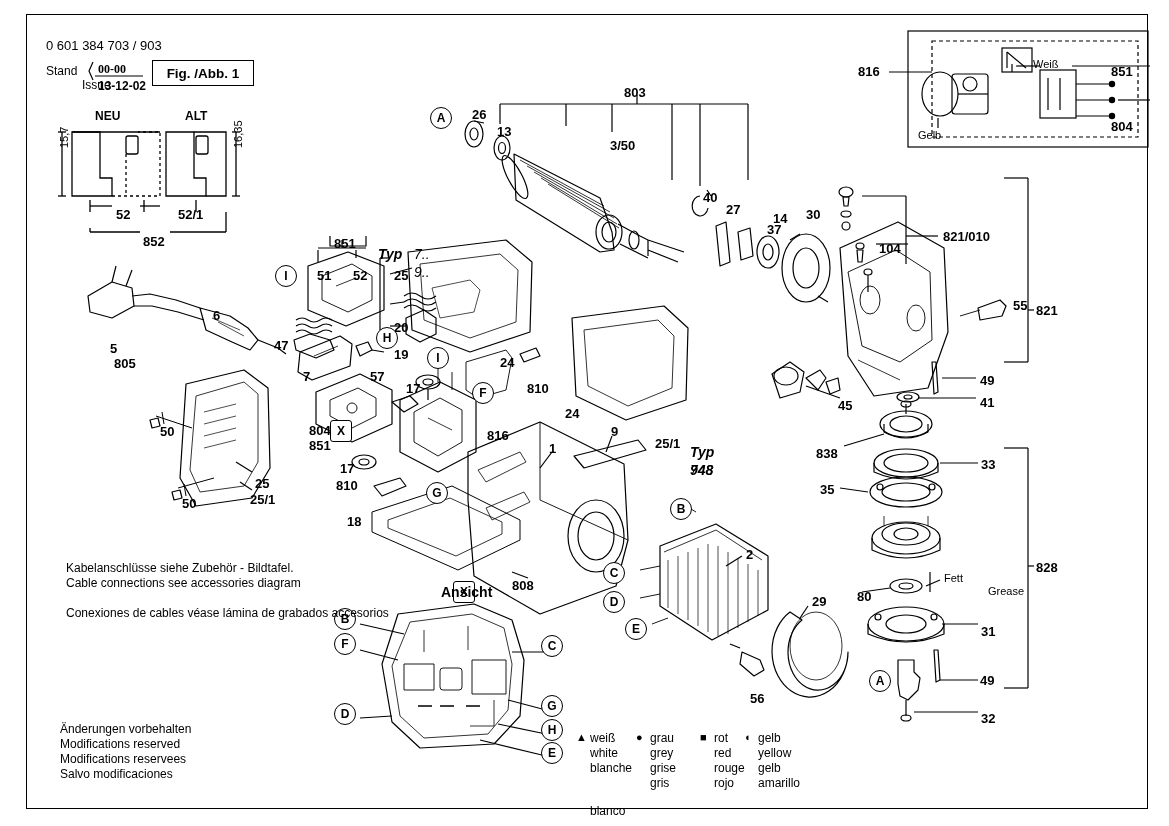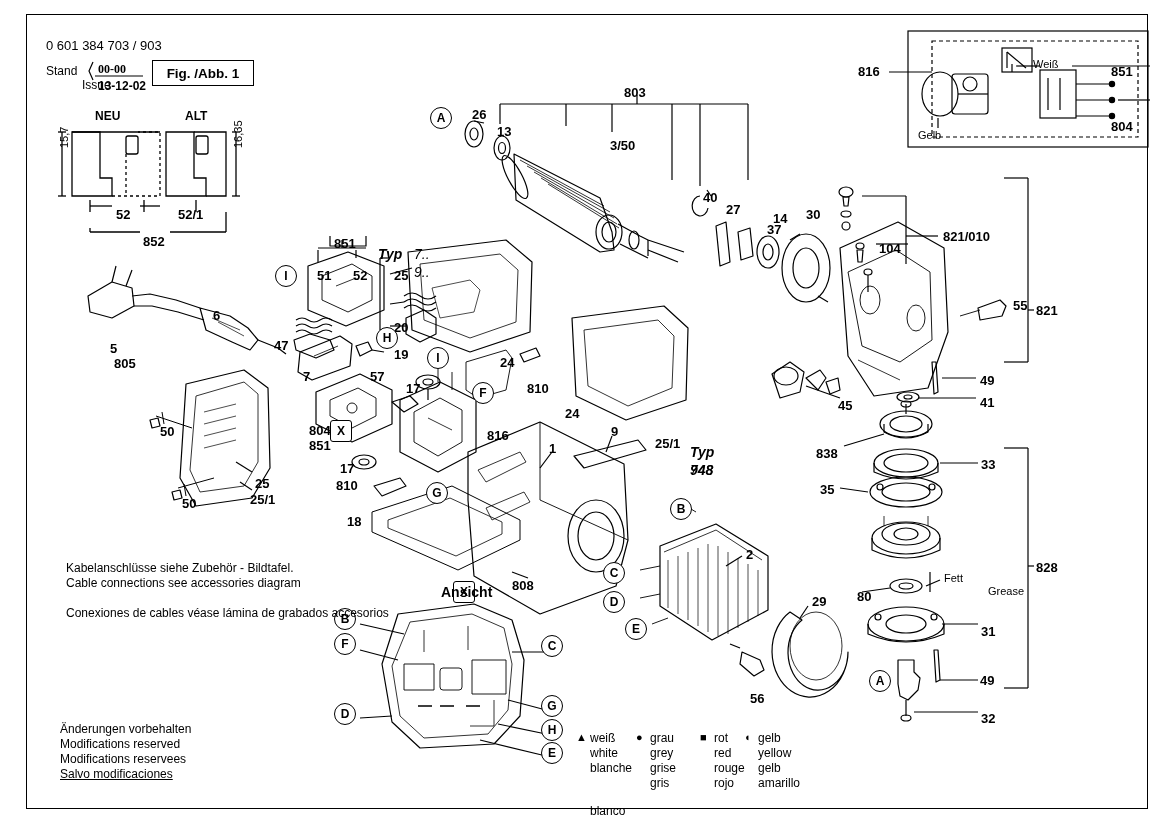--- a/index.html
+++ b/index.html
@@ -508,15 +508,15 @@
       <div class="t legend-sym" style="left: 744px; top: 731px;">◖</div>
       <div class="t lbl" style="left: 758px; top: 731px;">gelb</div>
       <div class="t lbl" style="left: 758px; top: 746px;">yellow</div>
       <div class="t lbl" style="left: 758px; top: 761px;">gelb</div>
       <div class="t lbl" style="left: 758px; top: 776px;">amarillo</div>
     </div>
 
   <div class="t lbl" style="left:60px;top:722px;">Änderungen vorbehalten</div>
   <div class="t lbl" style="left:60px;top:737px;">Modifications reserved</div>
   <div class="t lbl" style="left:60px;top:752px;">Modifications reservees</div>
-  <div class="t lbl" style="left:60px;top:767px;text-decoration:underline;">Salvo modificaciones</div>
+  <div class="t lbl" style="left:60px;top:767px;">Salvo modificaciones</div>
 
 </div>
 
 </body></html>

